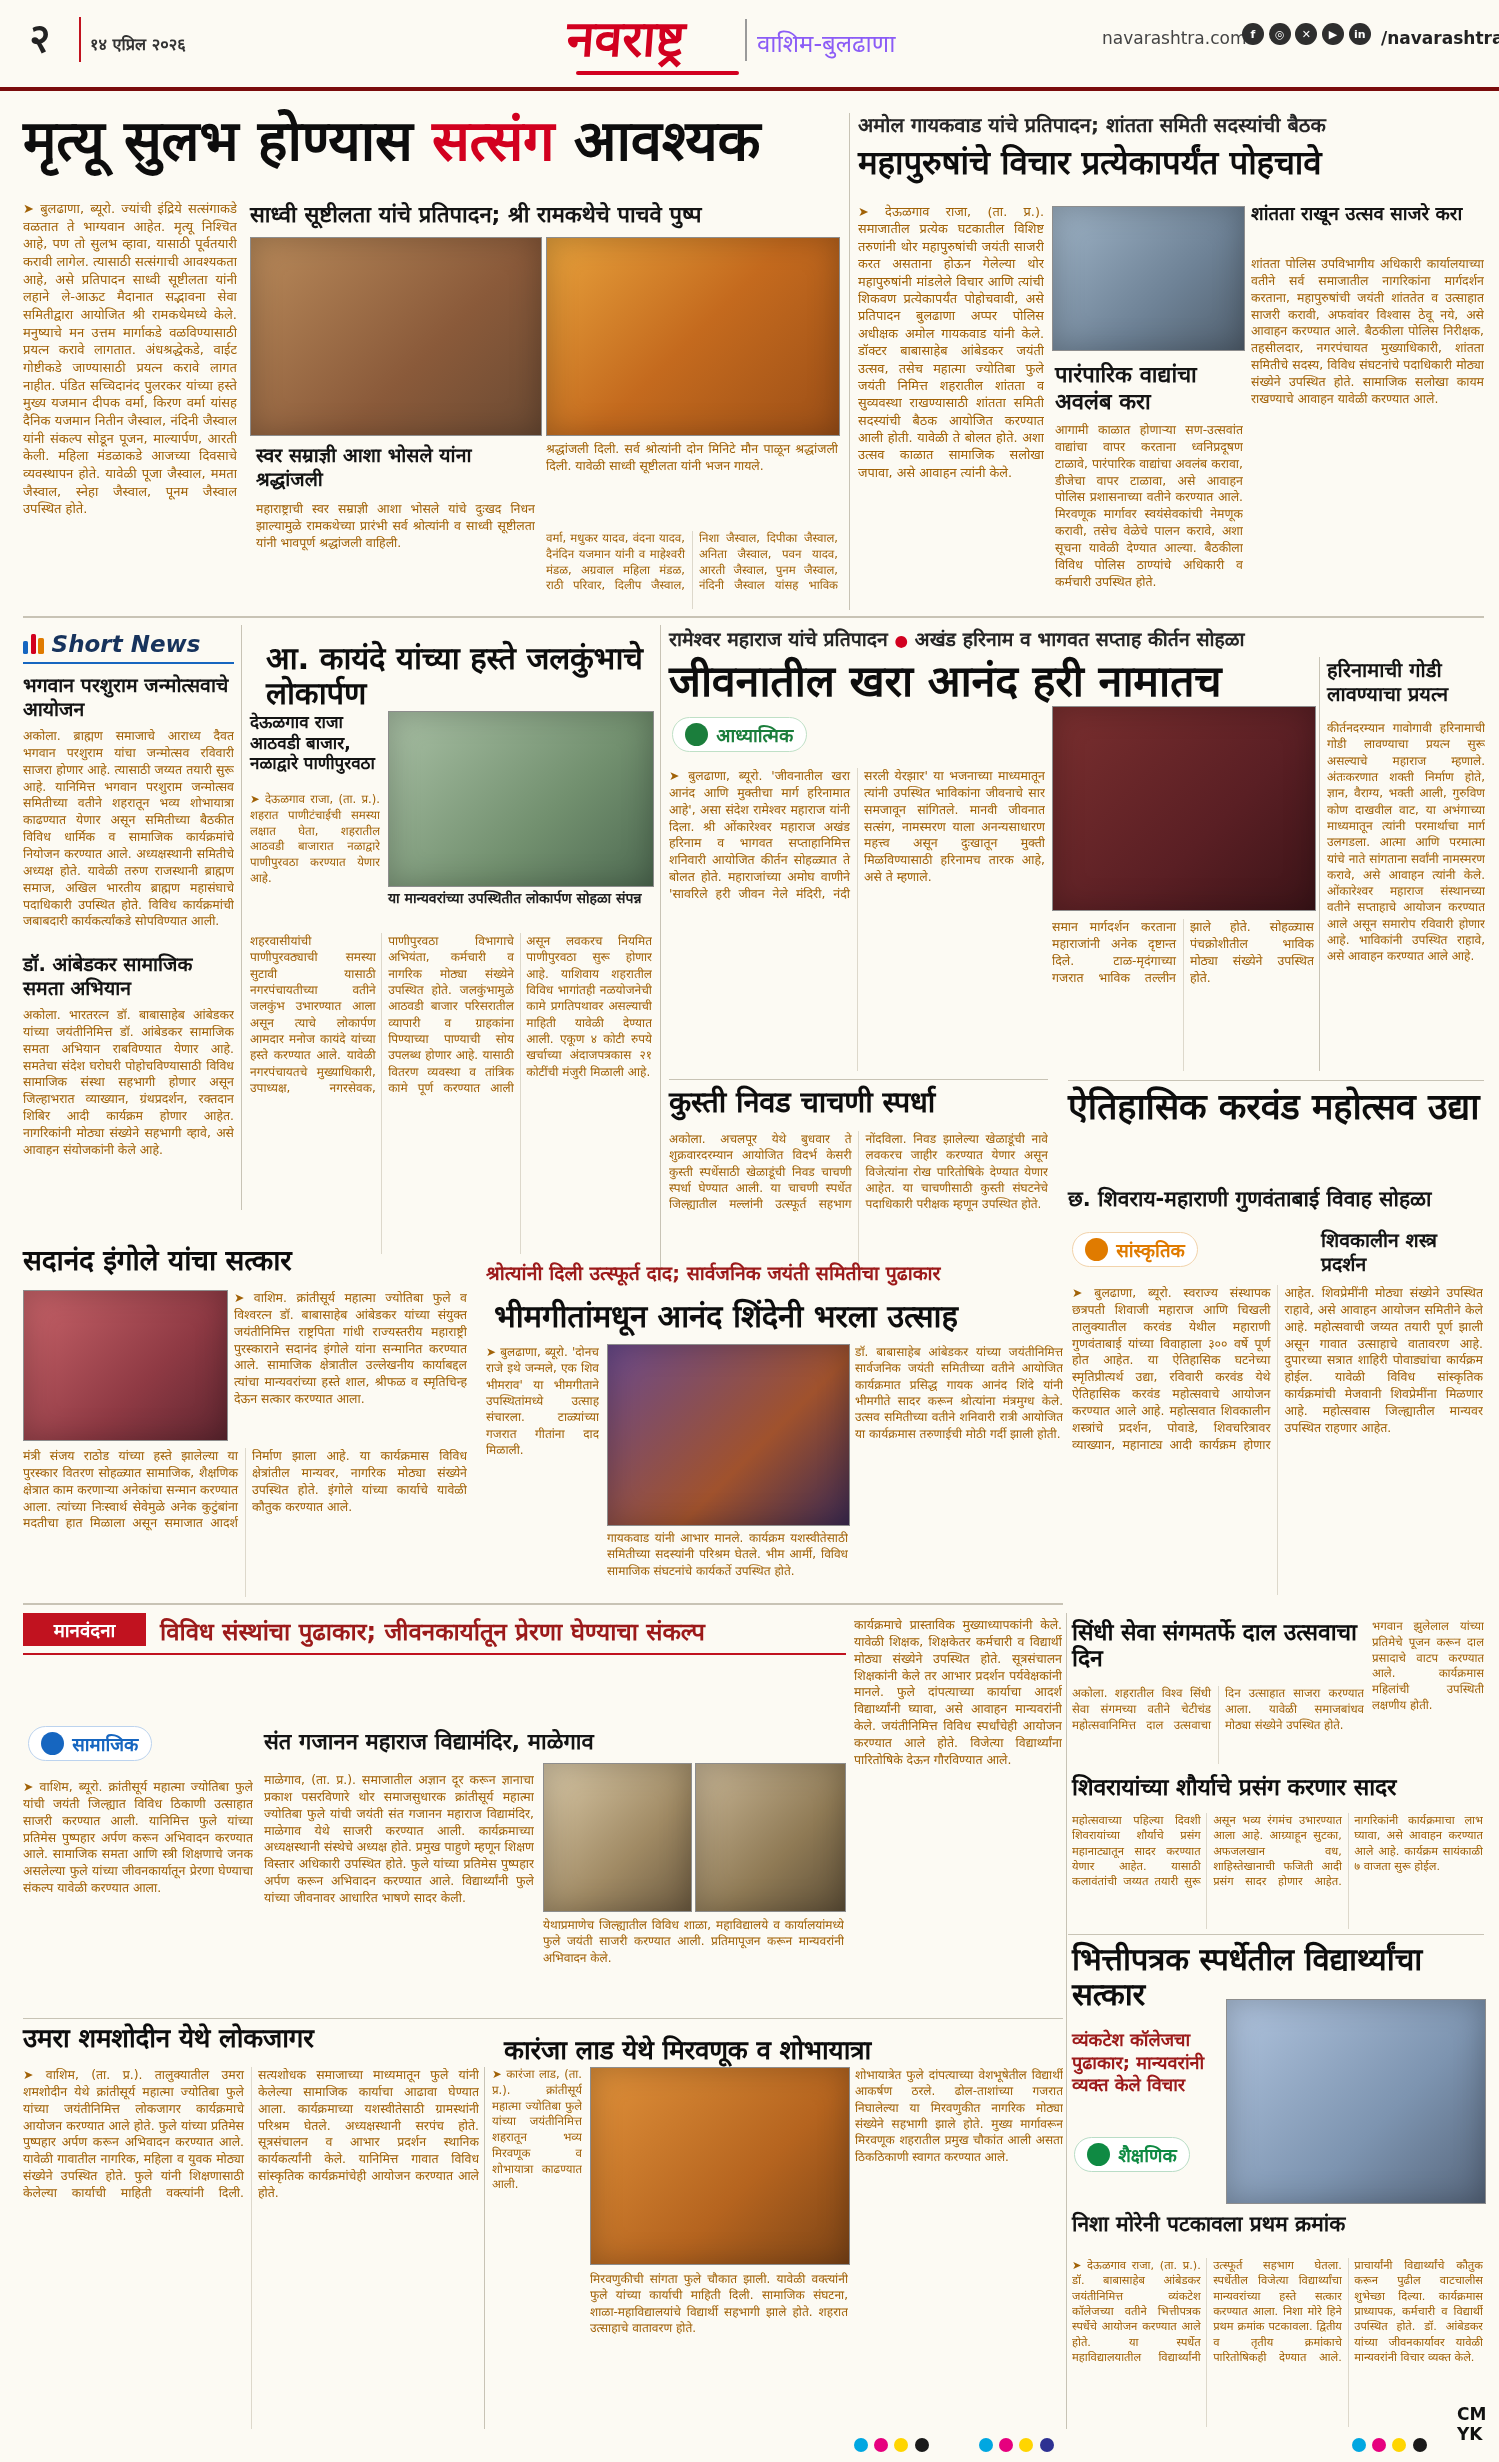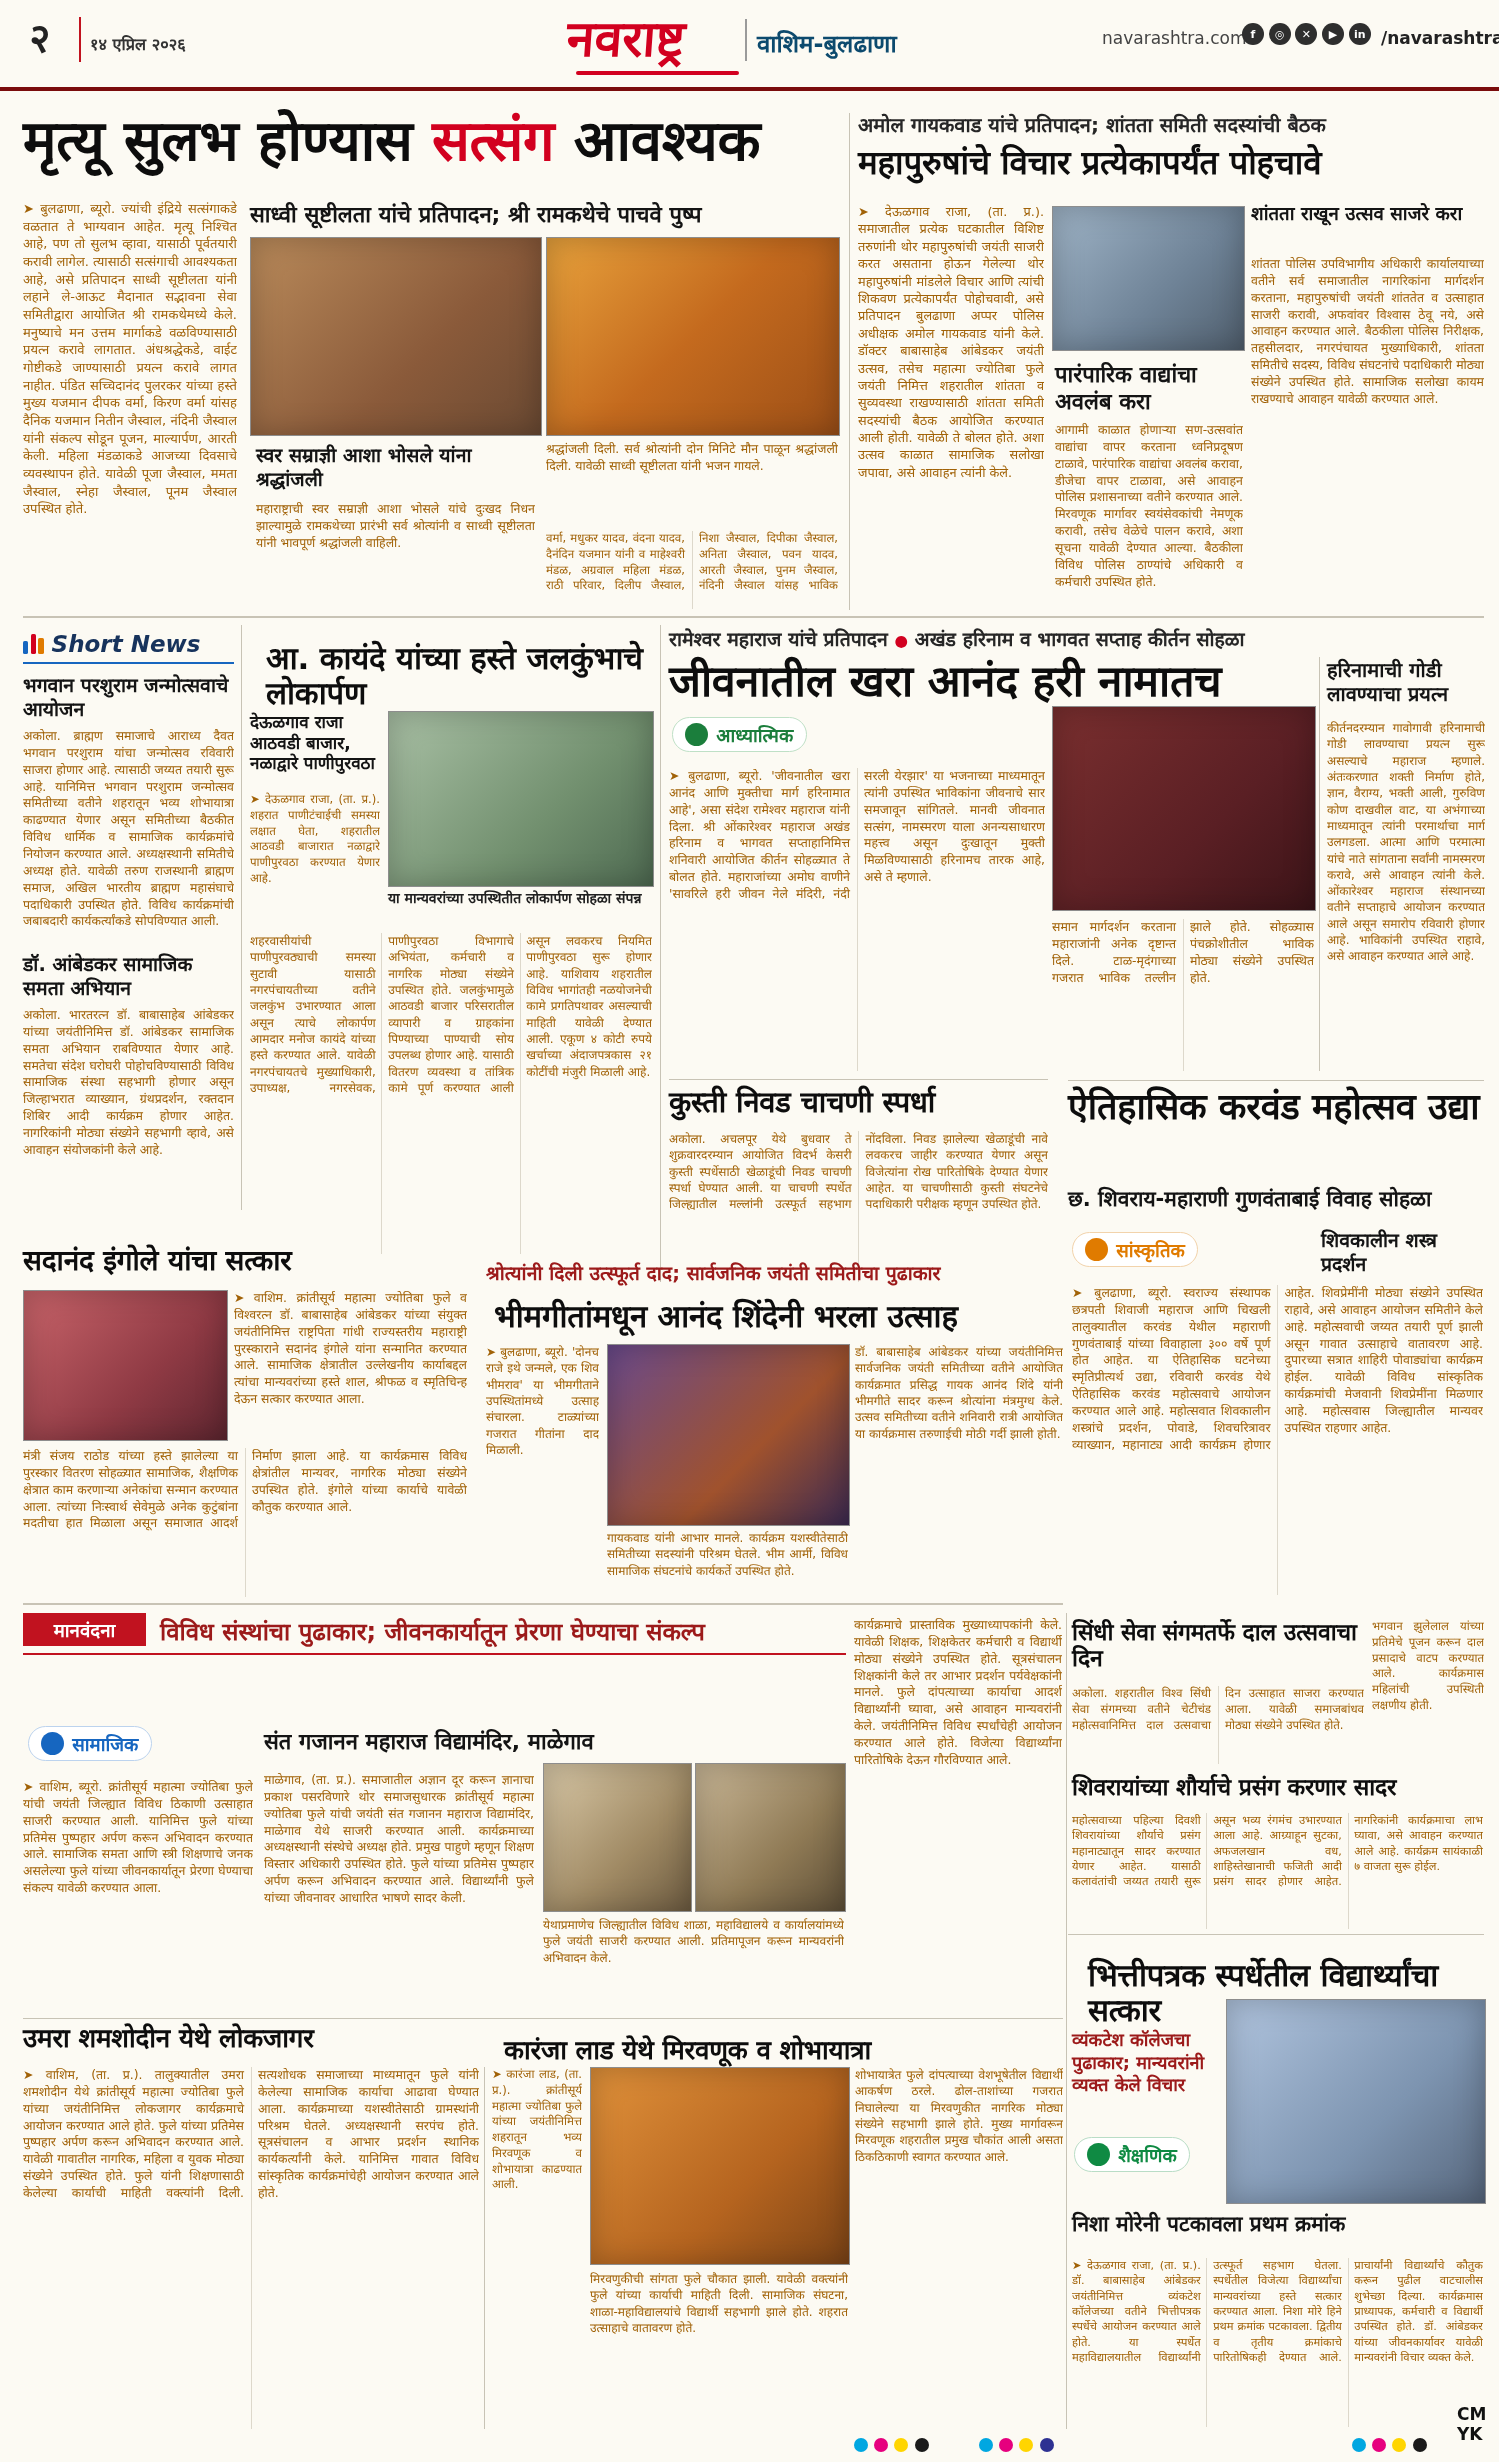--- a/index.html
+++ b/index.html
@@ -35,21 +35,21 @@
 
 <div id="page">
 
   <div class="abs" style="left:29.5px;top:9.3px;font-size:40px;font-weight:800;font-family:'DejaVu Serif',serif;color:#222">२</div>
   <div class="abs" style="left:79px;top:17px;width:2.3px;height:45px;background:#c1121f"></div>
   <div class="abs" style="left:90px;top:33px;font-size:16.3px;font-weight:700;color:#333">१४ एप्रिल २०२६</div>
 
   <div class="abs" style="left:567px;top:3.1px;font-size:50px;font-weight:800;color:#d2001f;transform:skewX(-4deg)">नवराष्ट्र</div>
   <div class="abs" style="left:576px;top:71px;width:163px;height:3.9px;background:#d2001f;border-radius:2.3px"></div>
   <div class="abs" style="left:745px;top:18.6px;width:1.6px;height:42px;background:#9a9a9a"></div>
-  <div class="abs" style="left:757px;top:26px;font-size:24px;font-weight:700;color:#0c4a6e">वाशिम-बुलढाणा</div>
+  <div class="abs" style="left:757px;top:26px;font-size:24px;font-weight:400;color:#8b5cf6">वाशिम-बुलढाणा</div>
 
   <div class="abs" style="left:1102px;top:28px;font-size:17px;color:#444">navarashtra.com</div>
   <div class="abs" style="left:1242px;top:23px;display:flex;gap:4.7px">
     <span class="sic">f</span>
     <span class="sic">◎</span>
     <span class="sic">✕</span>
     <span class="sic">▶</span>
     <span class="sic">in</span>
   </div>
   <div class="abs" style="left:1381px;top:28px;font-size:17px;font-weight:700;color:#222">/navarashtra</div>
@@ -166,21 +166,21 @@
   <div class="rule" style="left:1066px;top:1613px;width:0.8px;height:816px"></div>
 
   <h3 class="abs hl c" style="left:1072px;top:1619px;width:292px;font-size:23px;margin:0">सिंधी सेवा संगमतर्फे दाल उत्सवाचा दिन</h3>
   <div class="abs bd cols2" style="left:1072px;top:1686px;width:292px;height:78px;font-size:11.6px">अकोला. शहरातील विश्व सिंधी सेवा संगमच्या वतीने चेटीचंड महोत्सवानिमित्त दाल उत्सवाचा दिन उत्साहात साजरा करण्यात आला. यावेळी समाजबांधव मोठ्या संख्येने उपस्थित होते.</div>
   <div class="abs bd" style="left:1372px;top:1619px;width:112px;height:144px;font-size:11.6px">भगवान झुलेलाल यांच्या प्रतिमेचे पूजन करून दाल प्रसादाचे वाटप करण्यात आले. कार्यक्रमास महिलांची उपस्थिती लक्षणीय होती.</div>
 
   <h3 class="abs hl" style="left:1072px;top:1774px;width:411px;font-size:23px;margin:0">शिवरायांच्या शौर्याचे प्रसंग करणार सादर</h3>
   <div class="abs bd cols3 bd-s" style="left:1072px;top:1813px;width:411px;height:116px">महोत्सवाच्या पहिल्या दिवशी शिवरायांच्या शौर्याचे प्रसंग महानाट्यातून सादर करण्यात येणार आहेत. यासाठी कलावंतांची जय्यत तयारी सुरू असून भव्य रंगमंच उभारण्यात आला आहे. आग्र्याहून सुटका, अफजलखान वध, शाहिस्तेखानाची फजिती आदी प्रसंग सादर होणार आहेत. नागरिकांनी कार्यक्रमाचा लाभ घ्यावा, असे आवाहन करण्यात आले आहे. कार्यक्रम सायंकाळी ७ वाजता सुरू होईल.</div>
 
   <div class="rule" style="left:1068px;top:1934px;width:416px;height:0.8px"></div>
-  <h2 class="abs hl" style="left:1072px;top:1942px;width:411px;font-size:31px;margin:16px">भित्तीपत्रक स्पर्धेतील विद्यार्थ्यांचा सत्कार</h2>
+  <h2 class="abs hl" style="left:1072px;top:1942px;width:411px;font-size:31px;margin:0">भित्तीपत्रक स्पर्धेतील विद्यार्थ्यांचा सत्कार</h2>
   <div class="abs kick" style="left:1072px;top:2029px;width:144px;font-size:18px">व्यंकटेश कॉलेजचा पुढाकार; मान्यवरांनी व्यक्त केले विचार</div>
   <div class="abs photo" style="left:1226px;top:1999px;width:258px;height:203px;background:linear-gradient(135deg,#b0c4de,#7d94b0 60%,#57677d)"></div>
   <div class="badge" style="left:1074px;top:2137px;border-color:#b9ddc6">
     <span class="dotc" style="background:#0f8a43"></span>
     <span class="txt" style="color:#0f8a43">शैक्षणिक</span>
   </div>
   <div class="abs sub" style="left:1072px;top:2212px;width:295px;font-size:21px">निशा मोरेनी पटकावला प्रथम क्रमांक</div>
   <div class="abs bd cols3 bd-s" style="left:1072px;top:2258px;width:411px;height:169px">➤ देऊळगाव राजा, (ता. प्र.). डॉ. बाबासाहेब आंबेडकर जयंतीनिमित्त व्यंकटेश कॉलेजच्या वतीने भित्तीपत्रक स्पर्धेचे आयोजन करण्यात आले होते. या स्पर्धेत महाविद्यालयातील विद्यार्थ्यांनी उत्स्फूर्त सहभाग घेतला. स्पर्धेतील विजेत्या विद्यार्थ्यांचा मान्यवरांच्या हस्ते सत्कार करण्यात आला. निशा मोरे हिने प्रथम क्रमांक पटकावला. द्वितीय व तृतीय क्रमांकाचे पारितोषिकही देण्यात आले. प्राचार्यांनी विद्यार्थ्यांचे कौतुक करून पुढील वाटचालीस शुभेच्छा दिल्या. कार्यक्रमास प्राध्यापक, कर्मचारी व विद्यार्थी उपस्थित होते. डॉ. आंबेडकर यांच्या जीवनकार्यावर यावेळी मान्यवरांनी विचार व्यक्त केले.</div>
 
   <div class="rule" style="left:23px;top:2018px;width:1040px;height:0.8px"></div>

